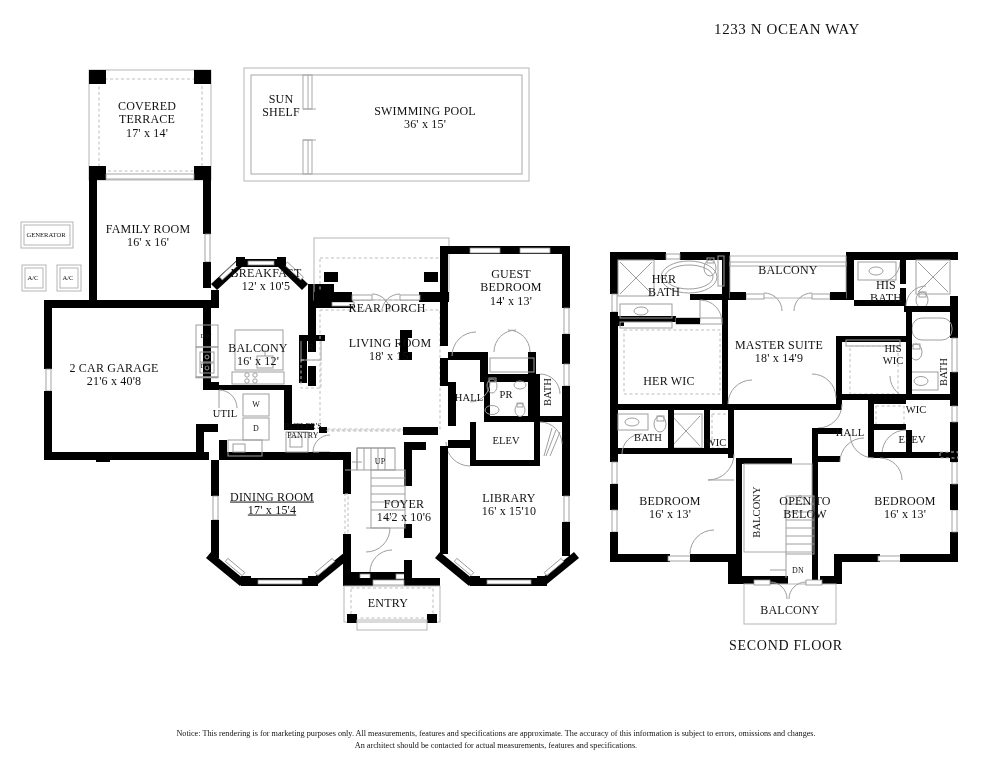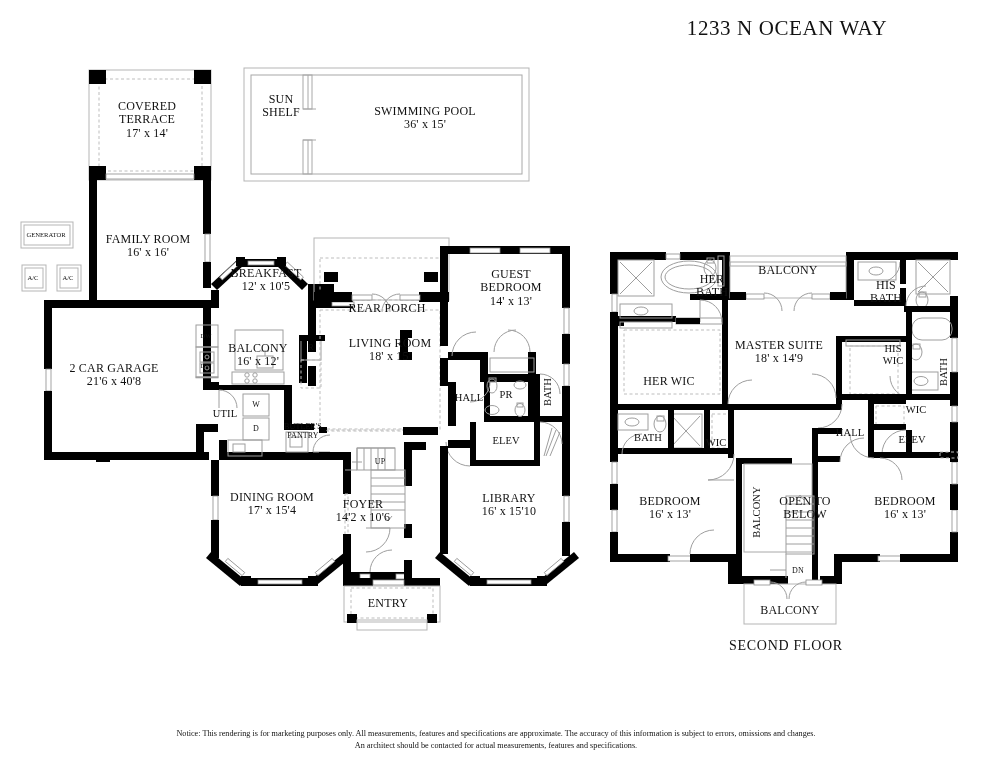--- a/index.html
+++ b/index.html
@@ -2,21 +2,21 @@
 <html><head>
 <meta charset="utf-8">
 <style>
   html,body{margin:0;padding:0;background:#ffffff;}
   body{width:993px;height:767px;position:relative;overflow:hidden;
        font-family:"Liberation Serif","DejaVu Serif",serif;color:#000;}
   #plan{position:absolute;left:0;top:0;width:993px;height:767px;}
   .lbl{position:absolute;text-align:center;line-height:1.12;
        font-family:"Liberation Serif","DejaVu Serif",serif;color:#111;
        white-space:nowrap;transform:translate(-50%,-50%);pointer-events:none;}
-  .t-title{font-size:21px;letter-spacing:.6px;}
+  .t-title{font-size:15px;letter-spacing:.6px;}
   .t-room2{font-size:12px;letter-spacing:.2px;}
   .t-small{font-size:10.5px;letter-spacing:.1px;}
   .t-tiny{font-size:8px;letter-spacing:.1px;}
   .t-xtiny{font-size:6.6px;letter-spacing:0px;}
   .t-floor{font-size:14px;letter-spacing:.7px;}
   .t-notice{font-size:8.2px;line-height:1.45;letter-spacing:0px;white-space:normal;
             text-align:center;width:640px;}
   .vert{transform:translate(-50%,-50%) rotate(-90deg);}
 </style>
 </head>
@@ -441,21 +441,21 @@
   <span>17' x 14'</span>
 </div>
 <div class="lbl t-room2" style="left:281px;top:106px;">
   <span style="white-space:pre-line;">SUN
 SHELF</span>
 </div>
 <div class="lbl t-room2" style="left:417px;top:118px;margin-left:8px;">
   <span>SWIMMING POOL</span><br>
   <span>36' x 15'</span>
 </div>
-<div class="lbl t-room2" style="left:148px;top:246px;">
+<div class="lbl t-room2" style="left:148px;top:236px;">
   <span>FAMILY ROOM</span><br>
   <span>16' x 16'</span>
 </div>
 <div class="lbl t-room2" style="left:266px;top:280px;">
   <span>BREAKFAST</span><br>
   <span>12' x 10'5</span>
 </div>
 <div class="lbl t-room2" style="left:387px;top:269px;margin-top:40px;">
   <span>REAR PORCH</span>
 </div>
@@ -488,25 +488,25 @@
 </div>
 <div class="lbl t-small" style="left:506px;top:395px;">
   <span>PR</span>
 </div>
 <div class="lbl t-small vert" style="left:548px;top:392px;">
   <span>BATH</span>
 </div>
 <div class="lbl t-small" style="left:506px;top:441px;">
   <span>ELEV</span>
 </div>
-<div class="lbl t-room2" style="left:272px;top:504px;">
+<div class="lbl t-room2" style="left:272px;top:504px;text-decoration:underline;">
   <span>DINING ROOM</span><br>
   <span>17' x 15'4</span>
 </div>
-<div class="lbl t-room2" style="left:363px;top:511px;text-align:center;">
+<div class="lbl t-room2" style="left:404px;top:511px;text-align:center;">
   <span>FOYER</span><br>
   <span>14'2 x 10'6</span>
 </div>
 <div class="lbl t-room2" style="left:509px;top:505px;">
   <span>LIBRARY</span><br>
   <span>16' x 15'10</span>
 </div>
 <div class="lbl t-room2" style="left:388px;top:604px;">
   <span>ENTRY</span>
 </div>
@@ -533,21 +533,21 @@
 <div class="lbl t-tiny" style="left:256px;top:405px;">
   <span>W</span>
 </div>
 <div class="lbl t-tiny" style="left:256px;top:429px;">
   <span>D</span>
 </div>
 <div class="lbl t-tiny" style="left:380px;top:462px;">
   <span>UP</span>
 </div>
 
-<div class="lbl t-room2" style="left:664px;top:286px;margin-left:48px;">
+<div class="lbl t-room2" style="left:664px;top:286px;">
   <span style="white-space:pre-line;">HER
 BATH</span>
 </div>
 <div class="lbl t-room2" style="left:788px;top:271px;">
   <span>BALCONY</span>
 </div>
 <div class="lbl t-room2" style="left:886px;top:292px;">
   <span style="white-space:pre-line;">HIS
 BATH</span>
 </div>

